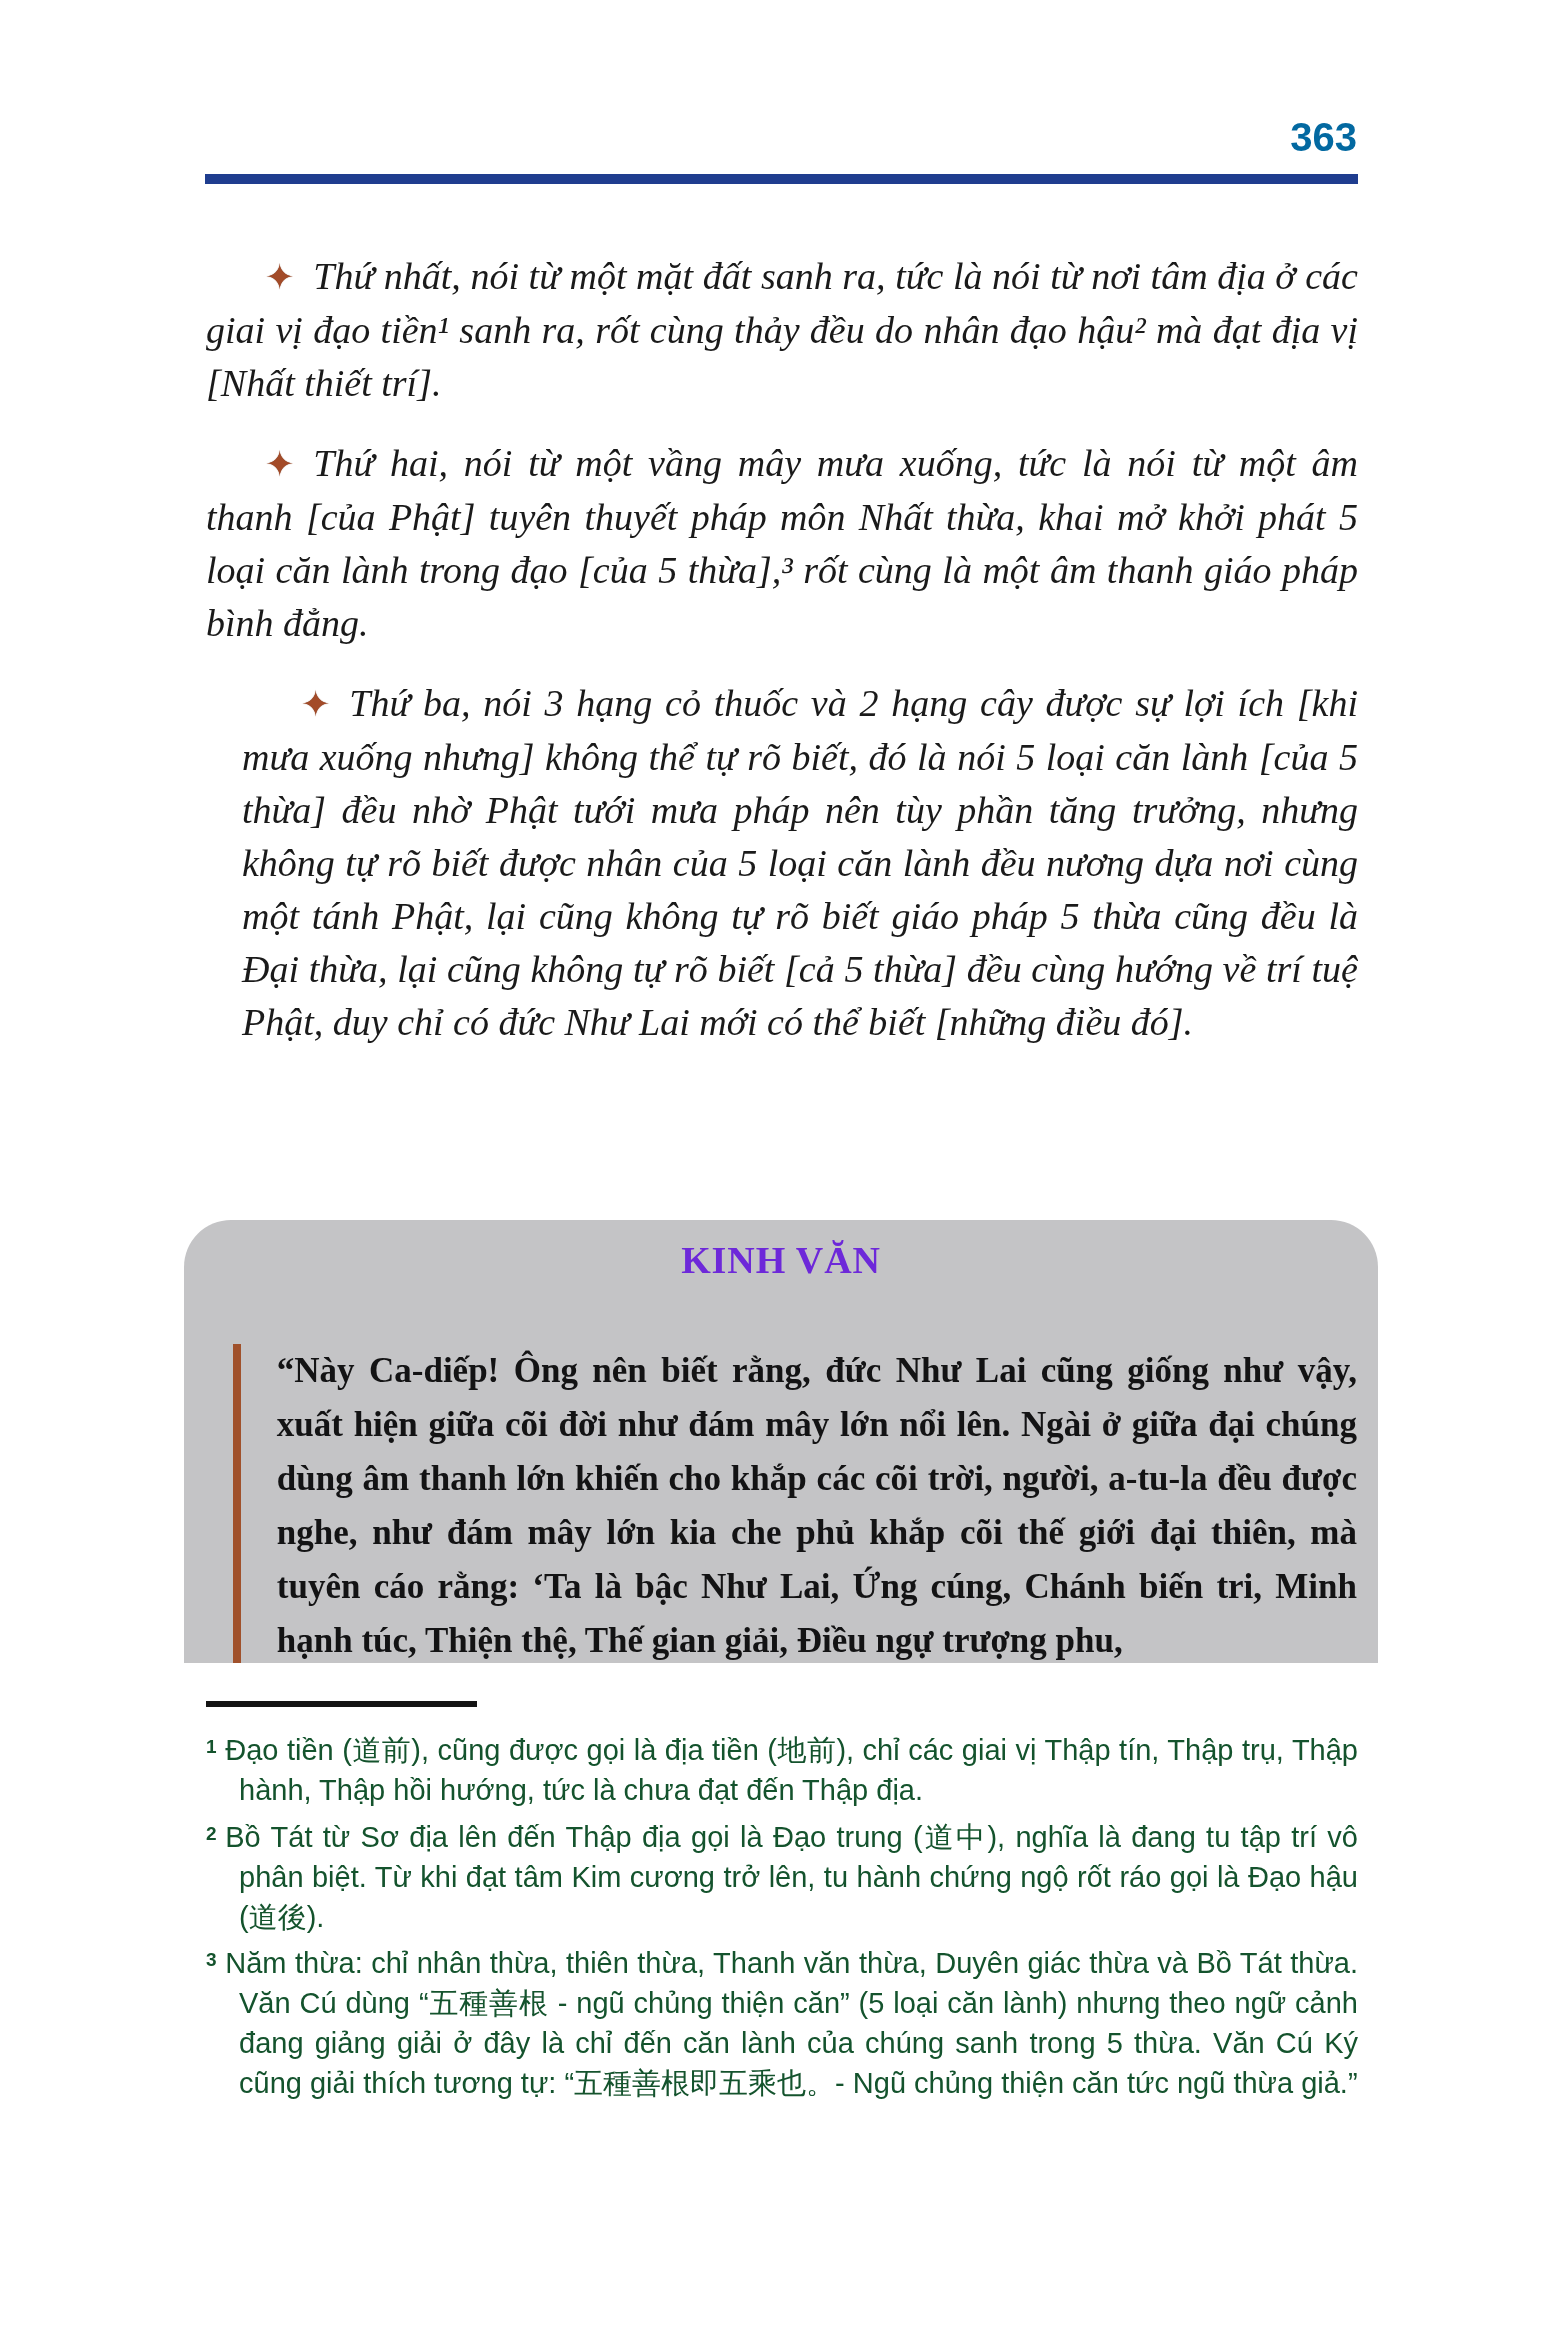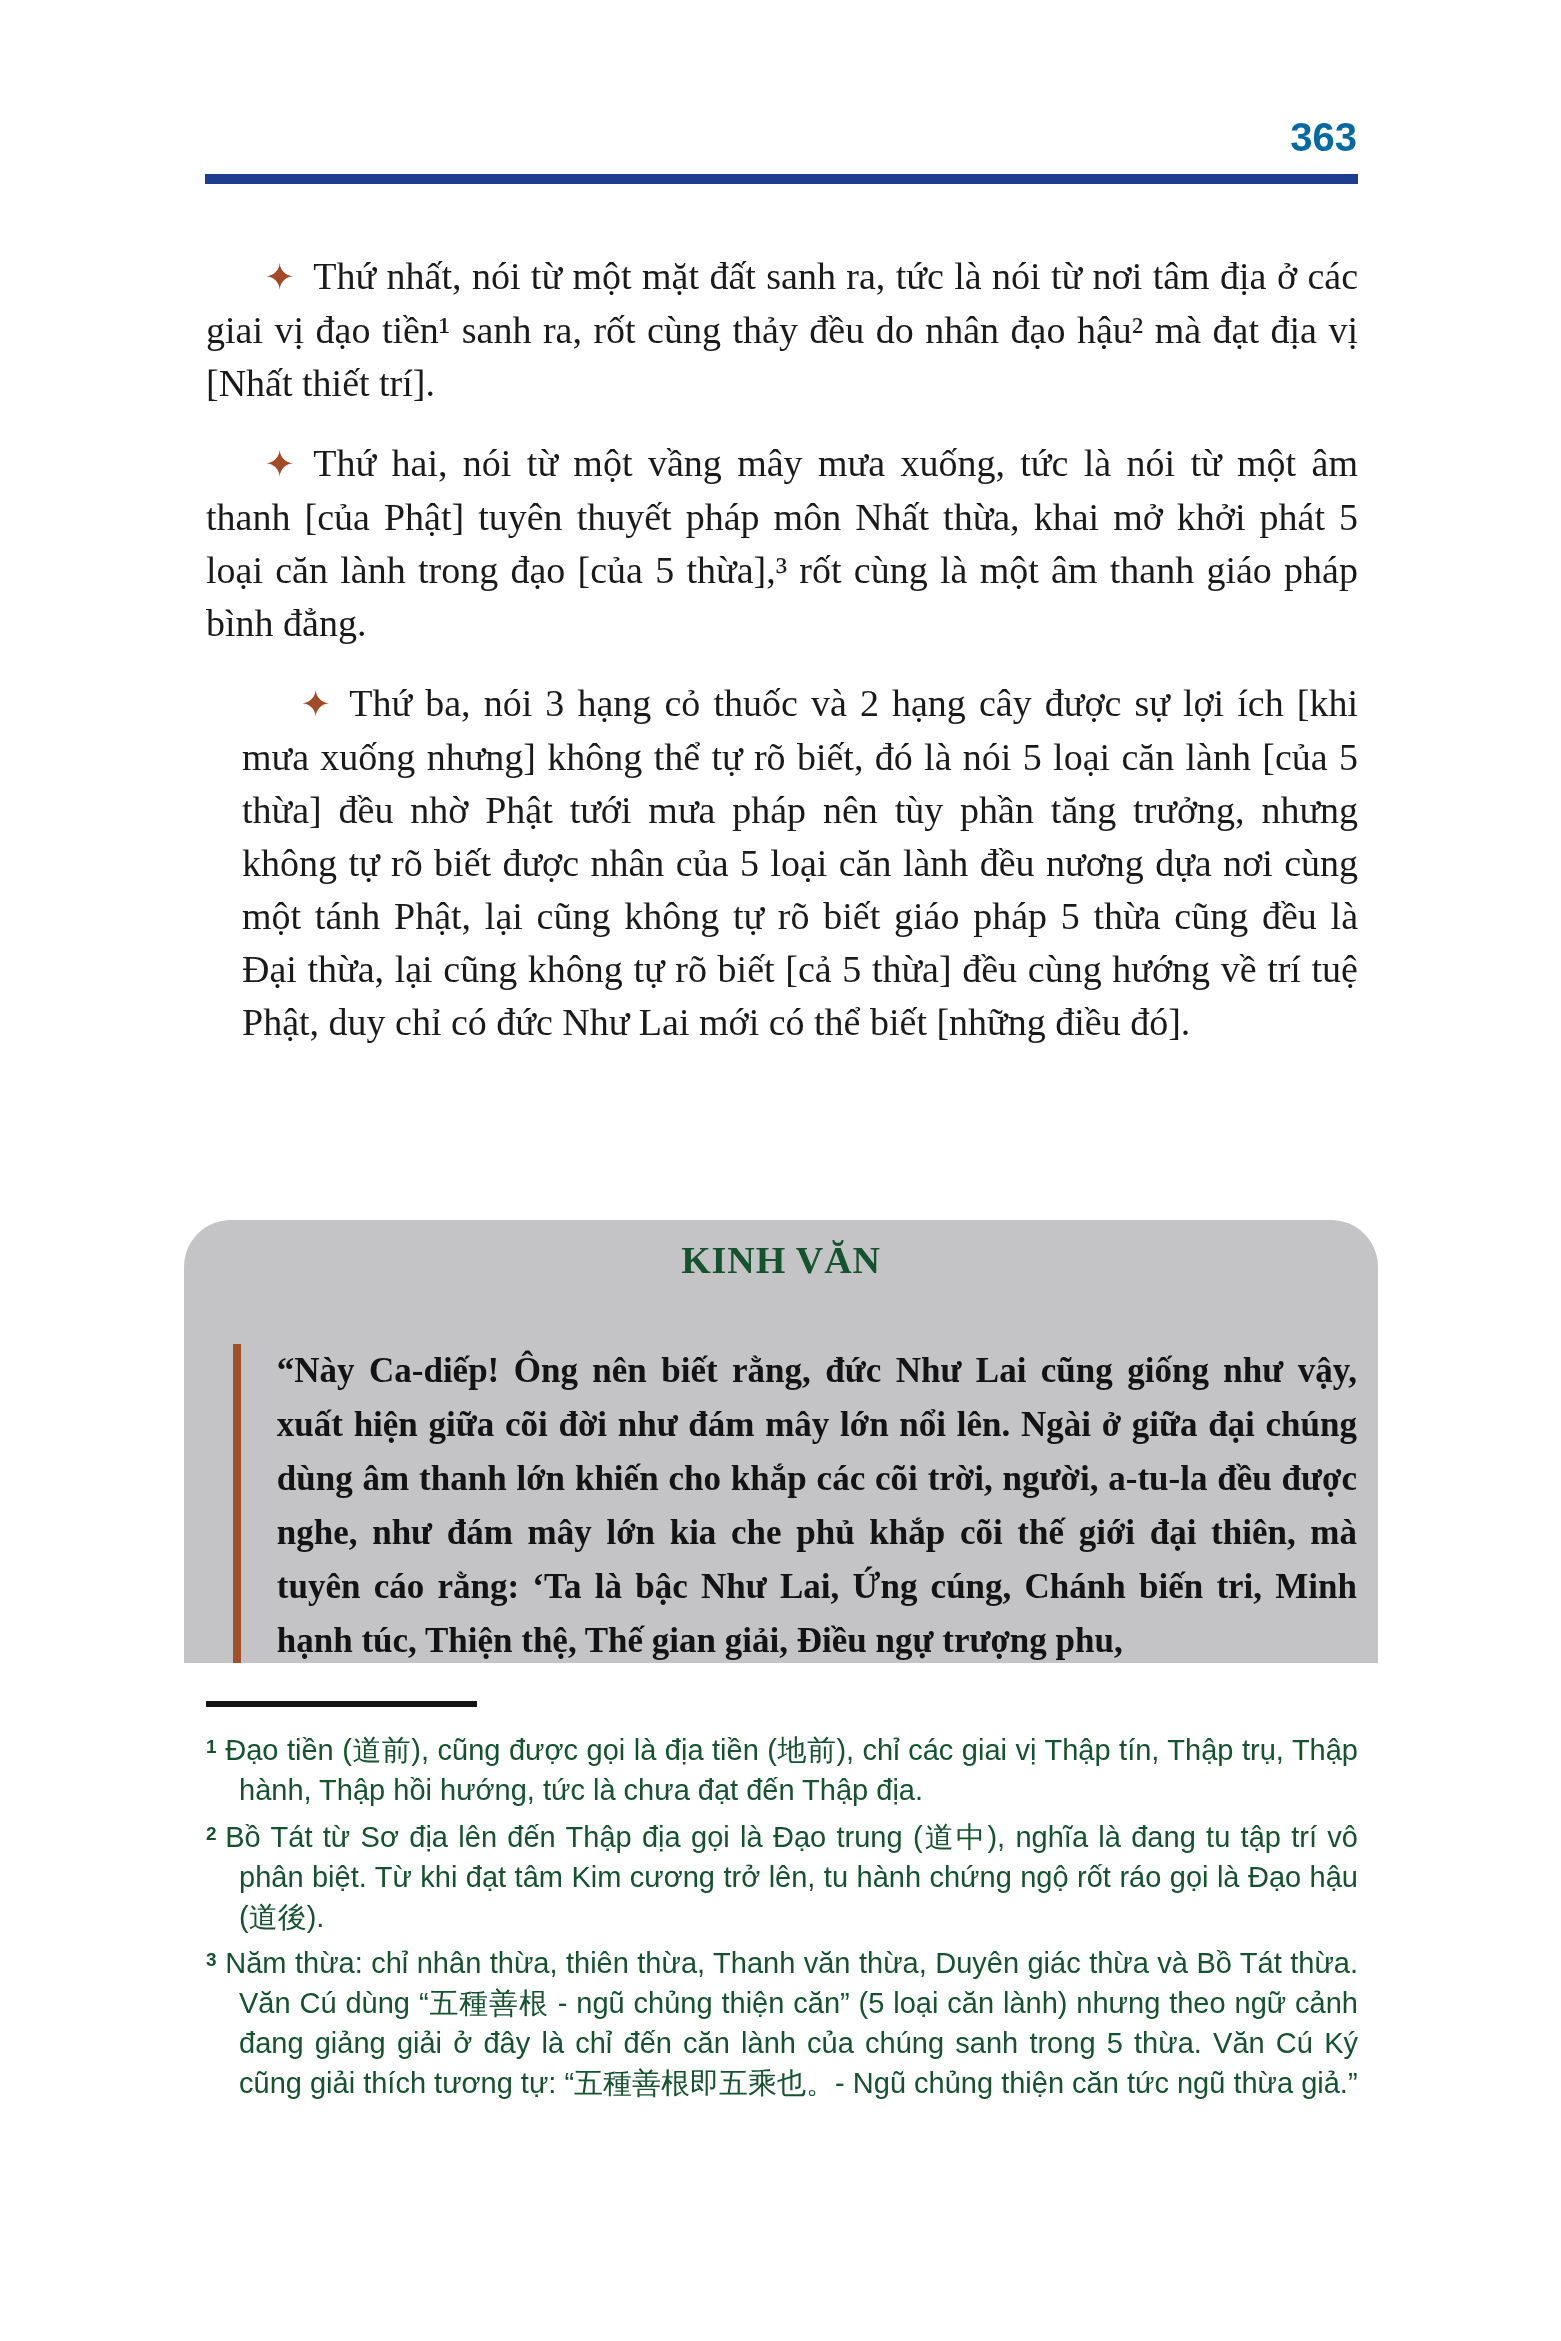--- a/index.html
+++ b/index.html
@@ -33,20 +33,21 @@
     position:absolute;left:205px;top:174px;
     width:1153px;height:9.5px;
     background:#1f3d8f;
   }
 
   
   .body-text{
     position:absolute;left:206px;top:250px;width:1152px;
     font-size:38px;line-height:53px;
     text-align:justify;
+    font-style:italic;
   }
   .para{margin:0 0 27px 0;text-indent:59px;}
   .para:last-child{margin-bottom:0;margin-left:36px;}
   .star{
     font-family:"DejaVu Sans",sans-serif;
     color:#a34b28;font-size:35px;
     padding-right:19px;
     text-shadow:0 0 0.9px #6d2f16;
   }
 
@@ -57,21 +58,21 @@
     background:#c4c4c6;
     border-radius:47px 47px 0 0;
     overflow:hidden;
   }
   .kinhvan-title{
     margin:17.3px 0 0 0;
     text-align:center;
     font-size:38px;line-height:47px;
     font-weight:bold;
     letter-spacing:0.9px;
-    color:#14532d;
+    color:#6d28d9;
   }
   .quote-row{
     display:flex;
     margin:60px 0 0 49px;
     min-height:347px;
   }
   .quote-bar{
     flex:0 0 7.8px;
     background:#a0512b;
   }

